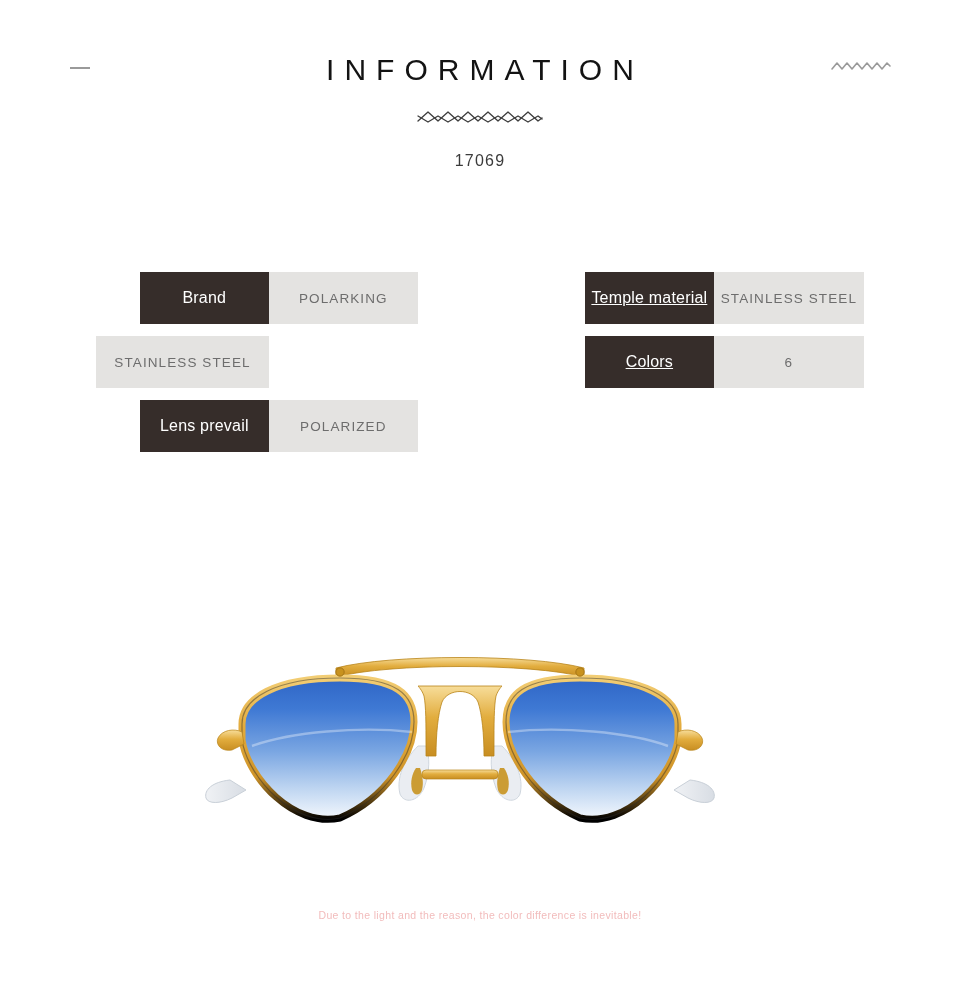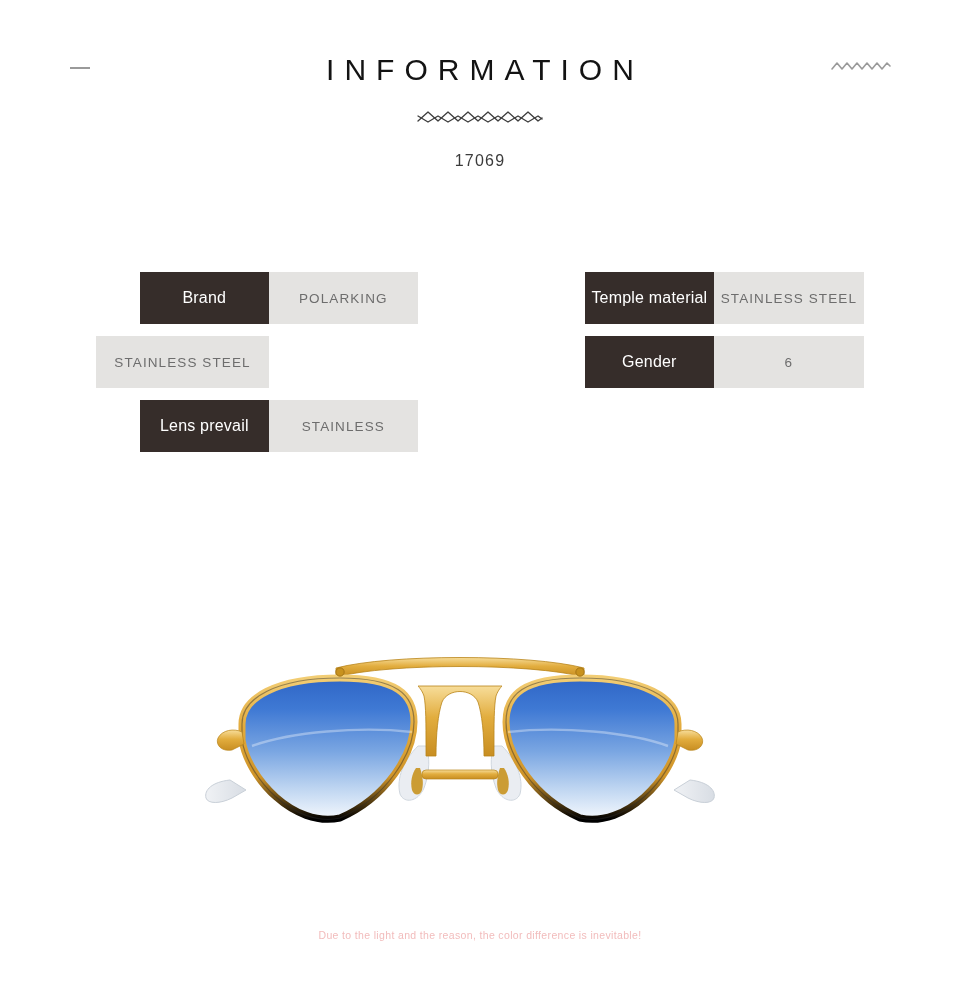--- a/index.html
+++ b/index.html
@@ -108,37 +108,37 @@
     display: flex;
     align-items: center;
     justify-content: center;
     font-size: 13.5px;
     font-weight: 400;
     letter-spacing: 1.1px;
     white-space: nowrap;
   }
   .spec-table.left  .spec-key { width: 149px; }
   .spec-table.left  .spec-val { width: 173px; }
-  .spec-table.right .spec-key { width: 149px; }
+  .spec-table.right .spec-key { width: 149px; text-decoration: underline; }
   .spec-table.right .spec-val { width: 174px; }
 
   
   .product-figure {
     position: absolute;
     left: 190px;
     top: 628px;
     width: 540px;
     height: 240px;
   }
   .product-figure svg { display: block; width: 100%; height: 100%; }
 
   
   .disclaimer {
     position: absolute;
-    top: 929px;
+    top: 909px;
     left: 0;
     width: 960px;
     text-align: center;
     font-size: 10.5px;
     line-height: 13px;
     letter-spacing: 0.35px;
     color: #f2bcbc;
   }
   .disclaimer span { display: block; }
 </style>
@@ -172,31 +172,31 @@
   <div class="spec-table left">
     <div class="spec-row">
       <div class="spec-key">Brand</div>
       <div class="spec-val">POLARKING</div>
     </div>
     <div class="spec-row">
       <div class="spec-val">STAINLESS STEEL</div>
     </div>
     <div class="spec-row">
       <div class="spec-key">Lens prevail</div>
-      <div class="spec-val">STAINLESS</div>
+      <div class="spec-val">POLARIZED</div>
     </div>
   </div>
 
   <div class="spec-table right">
     <div class="spec-row">
       <div class="spec-key">Temple material</div>
       <div class="spec-val">STAINLESS STEEL</div>
     </div>
     <div class="spec-row">
-      <div class="spec-key">Gender</div>
+      <div class="spec-key">Colors</div>
       <div class="spec-val">6</div>
     </div>
   </div>
 </div>
 
 <div class="product-figure">
   <svg viewBox="0 0 540 240" preserveAspectRatio="xMidYMid meet">
     <defs>
       <linearGradient id="lensGrad" x1="0" y1="0" x2="0" y2="1">
         <stop offset="0%" stop-color="#2f66c6"></stop>

